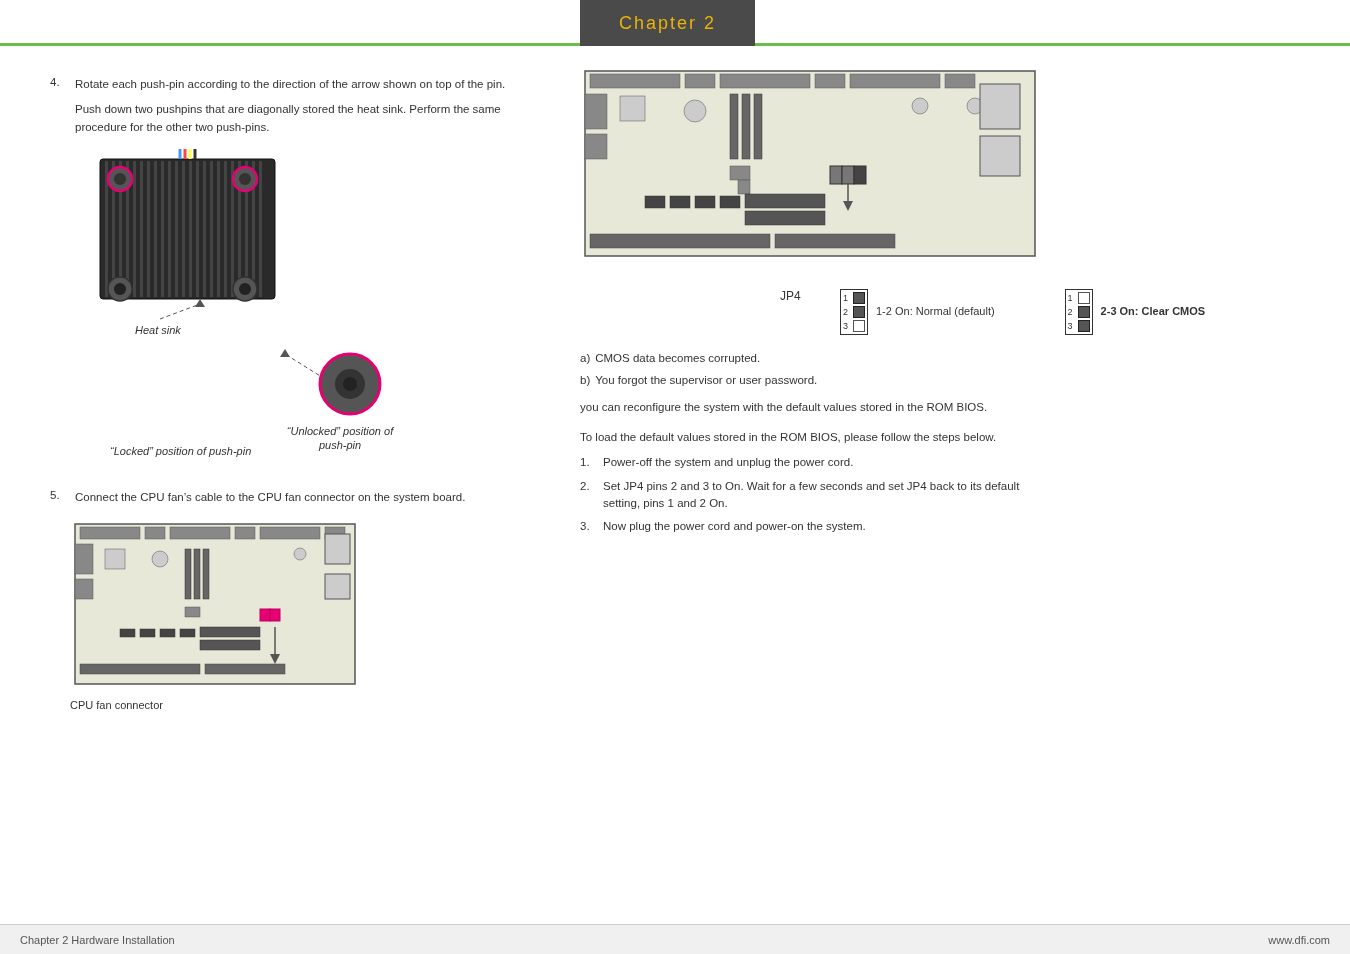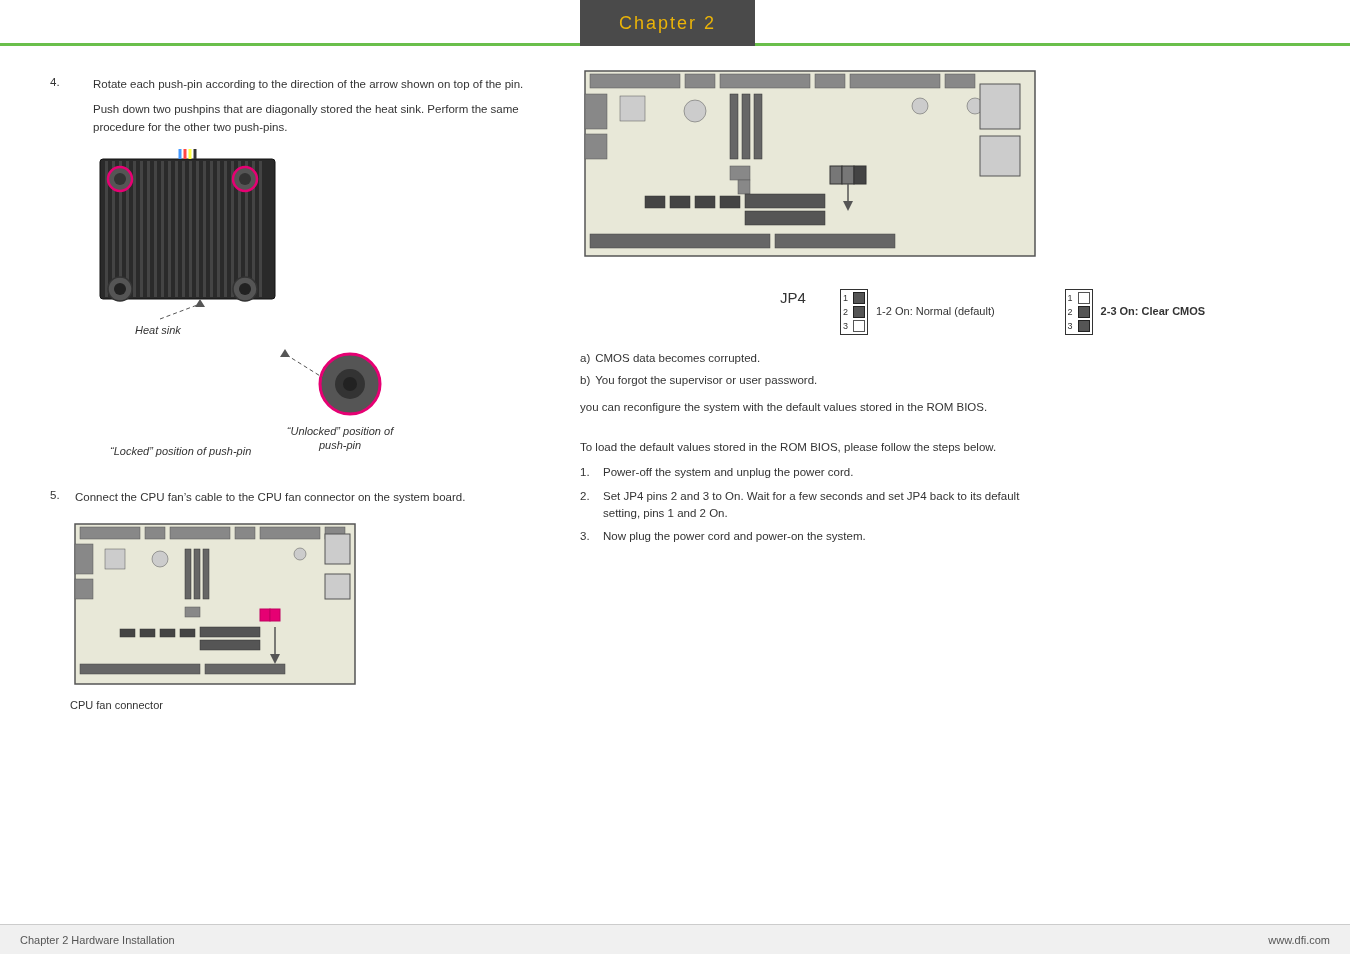--- a/index.html
+++ b/index.html
@@ -133,21 +133,21 @@
   <div class="header-right"></div>
 </div>
 
 <div class="main-content">
 
   <div class="left-panel">
 
     <div class="step-item">
       <div style="display:flex; gap:5px;">
         <div style="min-width:20px; font-size:11.5px;">4.</div>
-        <div class="step-text" style="margin-left:18px;">
+        <div class="step-text" style="margin-left:0;">
           <p>Rotate each push-pin according to the direction of the arrow shown on top of the pin.</p>
           <p>Push down two pushpins that are diagonally stored the heat sink. Perform the same procedure for the other two push-pins.</p>
         </div>
       </div>
 
       <div style="position:relative; width:310px; height:320px; margin-left:30px; margin-top:5px;font-style:italic;">
 
         <svg width="200" height="175" style="position:absolute; top:0; left:10px;">
 
           <rect x="10" y="10" width="175" height="140" rx="3" fill="#2a2a2a" stroke="#111" stroke-width="1"></rect>
@@ -324,21 +324,21 @@
         <rect x="250" y="100" width="12" height="18" fill="#777" stroke="#333" stroke-width="1"></rect>
         <rect x="262" y="100" width="12" height="18" fill="#777" stroke="#333" stroke-width="1"></rect>
         <rect x="274" y="100" width="12" height="18" fill="#444" stroke="#333" stroke-width="1"></rect>
 
         <line x1="268" y1="118" x2="268" y2="140" stroke="#555" stroke-width="1.5"></line>
         <polygon points="268,145 263,135 273,135" fill="#555"></polygon>
       </svg>
     </div>
 
     <div style="display:flex; align-items:flex-start; margin-bottom:15px; gap:30px; margin-left:200px;">
-      <div style="font-size:15px; min-width:30px;">JP4</div>
+      <div style="font-size:12px; min-width:30px;">JP4</div>
 
       <div style="display:flex; align-items:center; gap:8px;">
         <div style="display:flex; flex-direction:column; gap:2px; border:1px solid #333; padding:2px;">
           <div style="display:flex; gap:2px; align-items:center;">
             <span style="font-size:9px; min-width:8px;">1</span>
             <div style="width:12px; height:12px; background:#555; border:1px solid #222;"></div>
           </div>
           <div style="display:flex; gap:2px; align-items:center;">
             <span style="font-size:9px; min-width:8px;">2</span>
             <div style="width:12px; height:12px; background:#555; border:1px solid #222;"></div>
@@ -373,21 +373,21 @@
     <div class="info-section">
       <div class="info-list-item">
         <span>a)</span>
         <span>CMOS data becomes corrupted.</span>
       </div>
       <div class="info-list-item">
         <span>b)</span>
         <span>You forgot the supervisor or user password.</span>
       </div>
       <p style="margin-top:8px;">you can reconfigure the system with the default values stored in the ROM BIOS.</p>
-      <p style="margin-top:22px;">To load the default values stored in the ROM BIOS, please follow the steps below.</p>
+      <p style="margin-top:12px;">To load the default values stored in the ROM BIOS, please follow the steps below.</p>
 
       <div style="margin-top:8px;">
         <div class="numbered-list-item">
           <span class="num-label">1.</span>
           <span>Power-off the system and unplug the power cord.</span>
         </div>
         <div class="numbered-list-item">
           <span class="num-label">2.</span>
           <span style="max-width:430px;">Set JP4 pins 2 and 3 to On. Wait for a few seconds and set JP4 back to its default setting, pins 1 and 2 On.</span>
         </div>

